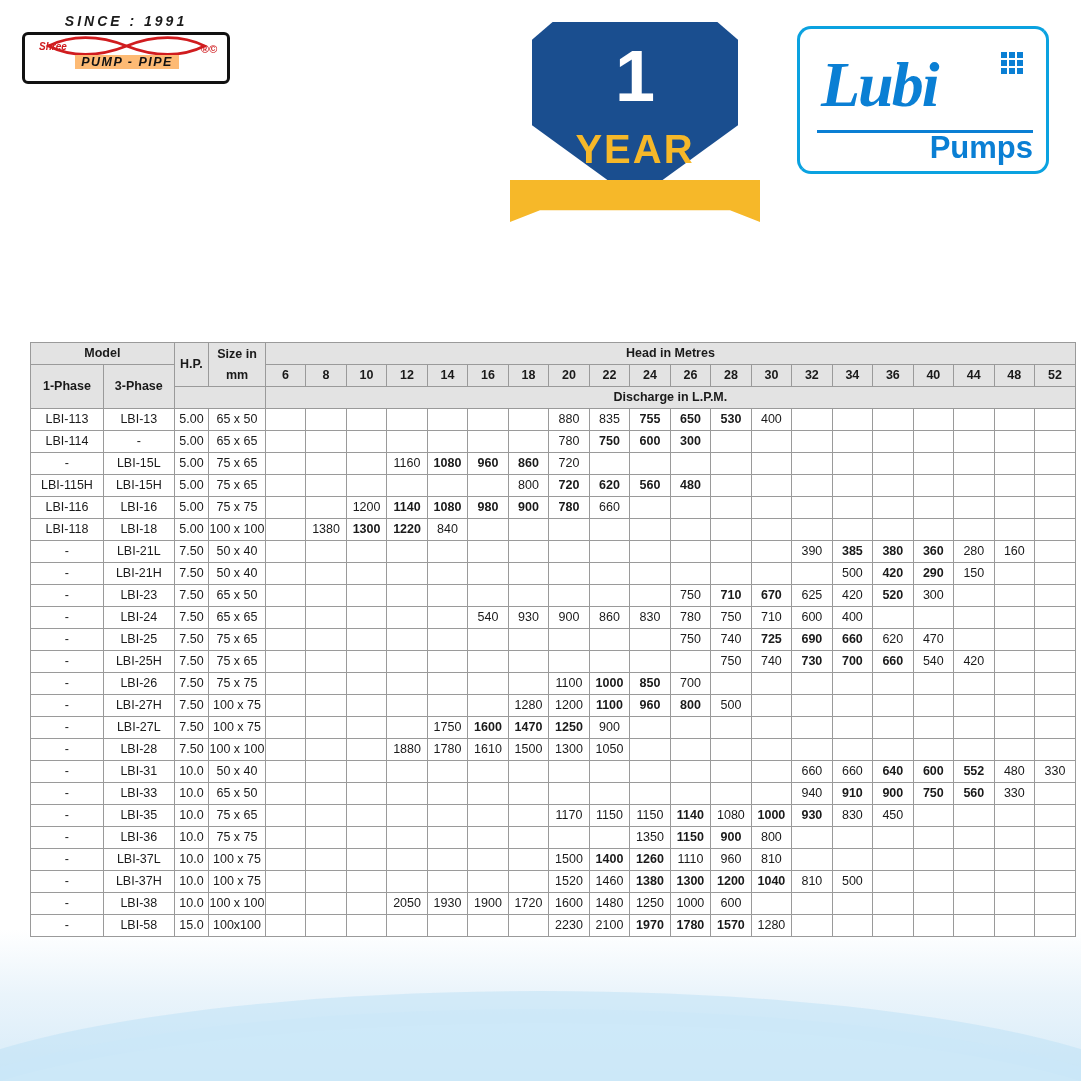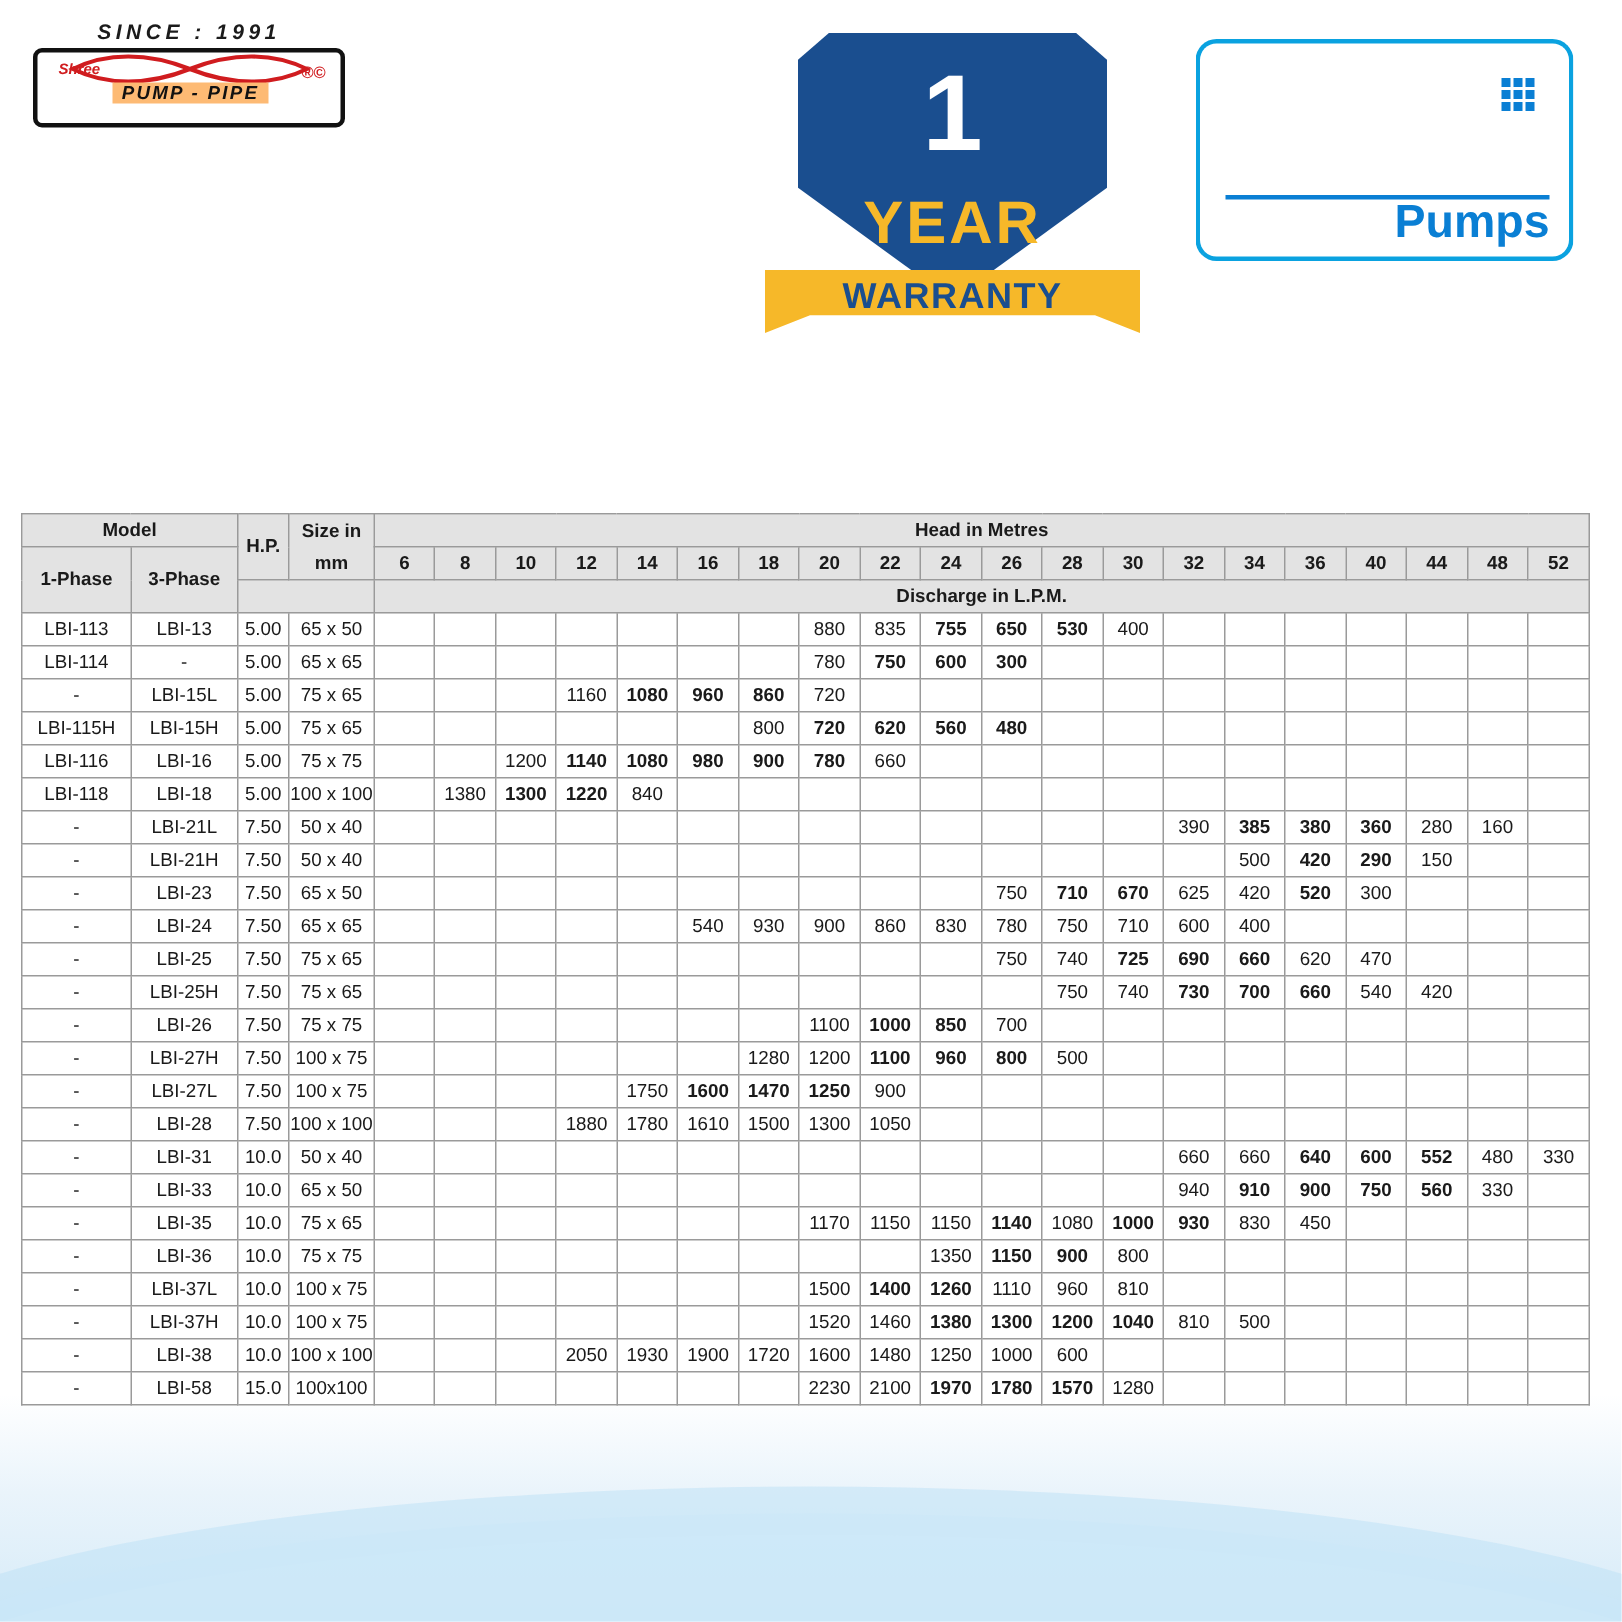--- a/index.html
+++ b/index.html
@@ -224,21 +224,21 @@
     top: 104px;
     font-size: 31px;
     font-weight: bold;
     color: #0a7fd4;
     text-align: center;
   }
 
   
   .table-wrap {
     position: absolute;
-    left: 14px;
+    left: 30px;
     top: 342px;
     width: 1046px;
   }
   table.spec {
     border-collapse: collapse;
     width: 1046px;
     font-size: 12.5px;
     color: #1a1a1a;
     table-layout: fixed;
   }
@@ -287,26 +287,26 @@
           <span class="ram-foot">PUMP - PIPE</span>
         </div>
       </div>
     </div>
 
     <div class="warranty">
       <div class="war-shield"></div>
       <div class="war-one">1</div>
       <div class="war-year">YEAR</div>
       <div class="war-ribbon"></div>
-      <div class="war-ribbon-text">WARRANTY</div>
     </div>
 
     <div class="lubi">
       <div class="lubi-frame"></div>
       <div class="lubi-frame2"></div>
+      <div class="lubi-word">Lubi</div>
       <div class="lubi-dots">
         <i></i>
           <i></i>
           <i></i>
           <i></i>
           <i></i>
           <i></i>
           <i></i>
           <i></i>
           <i></i>

